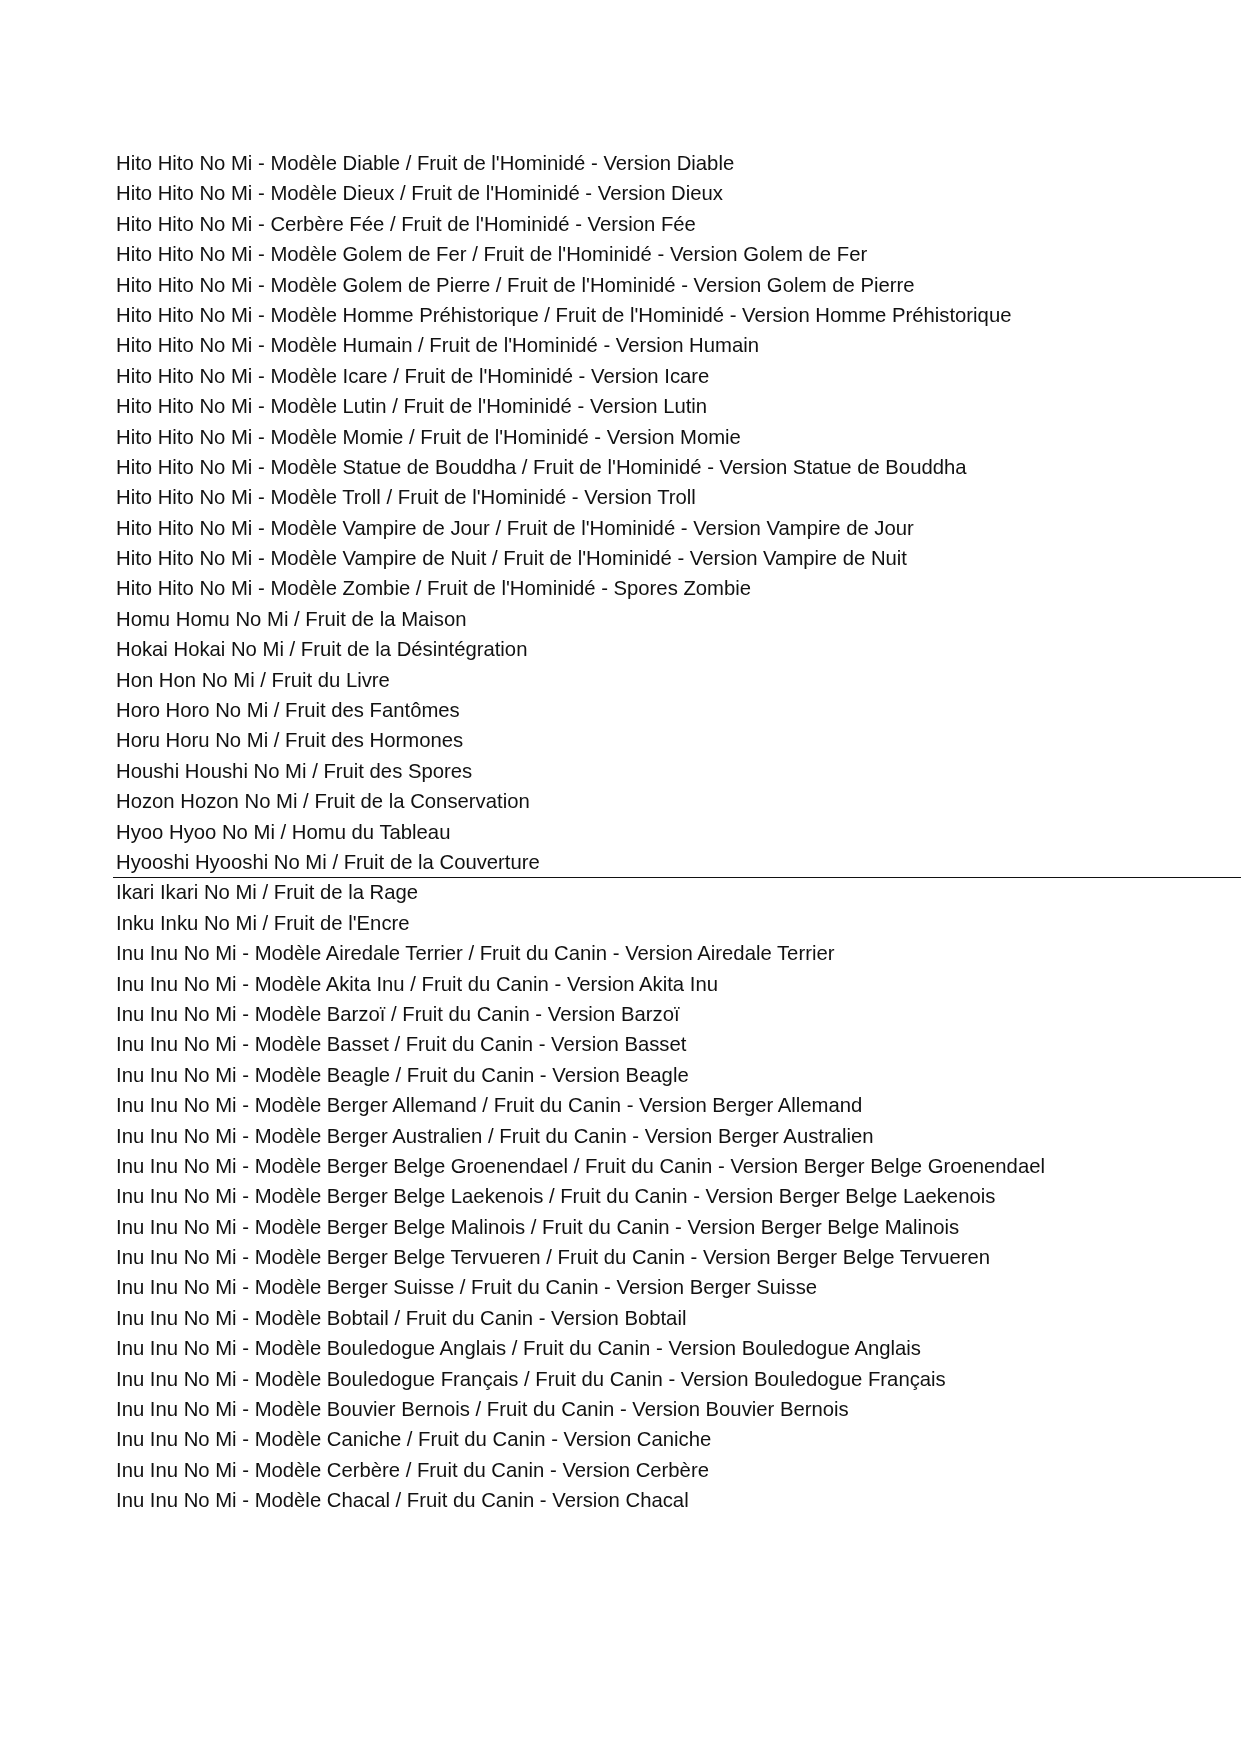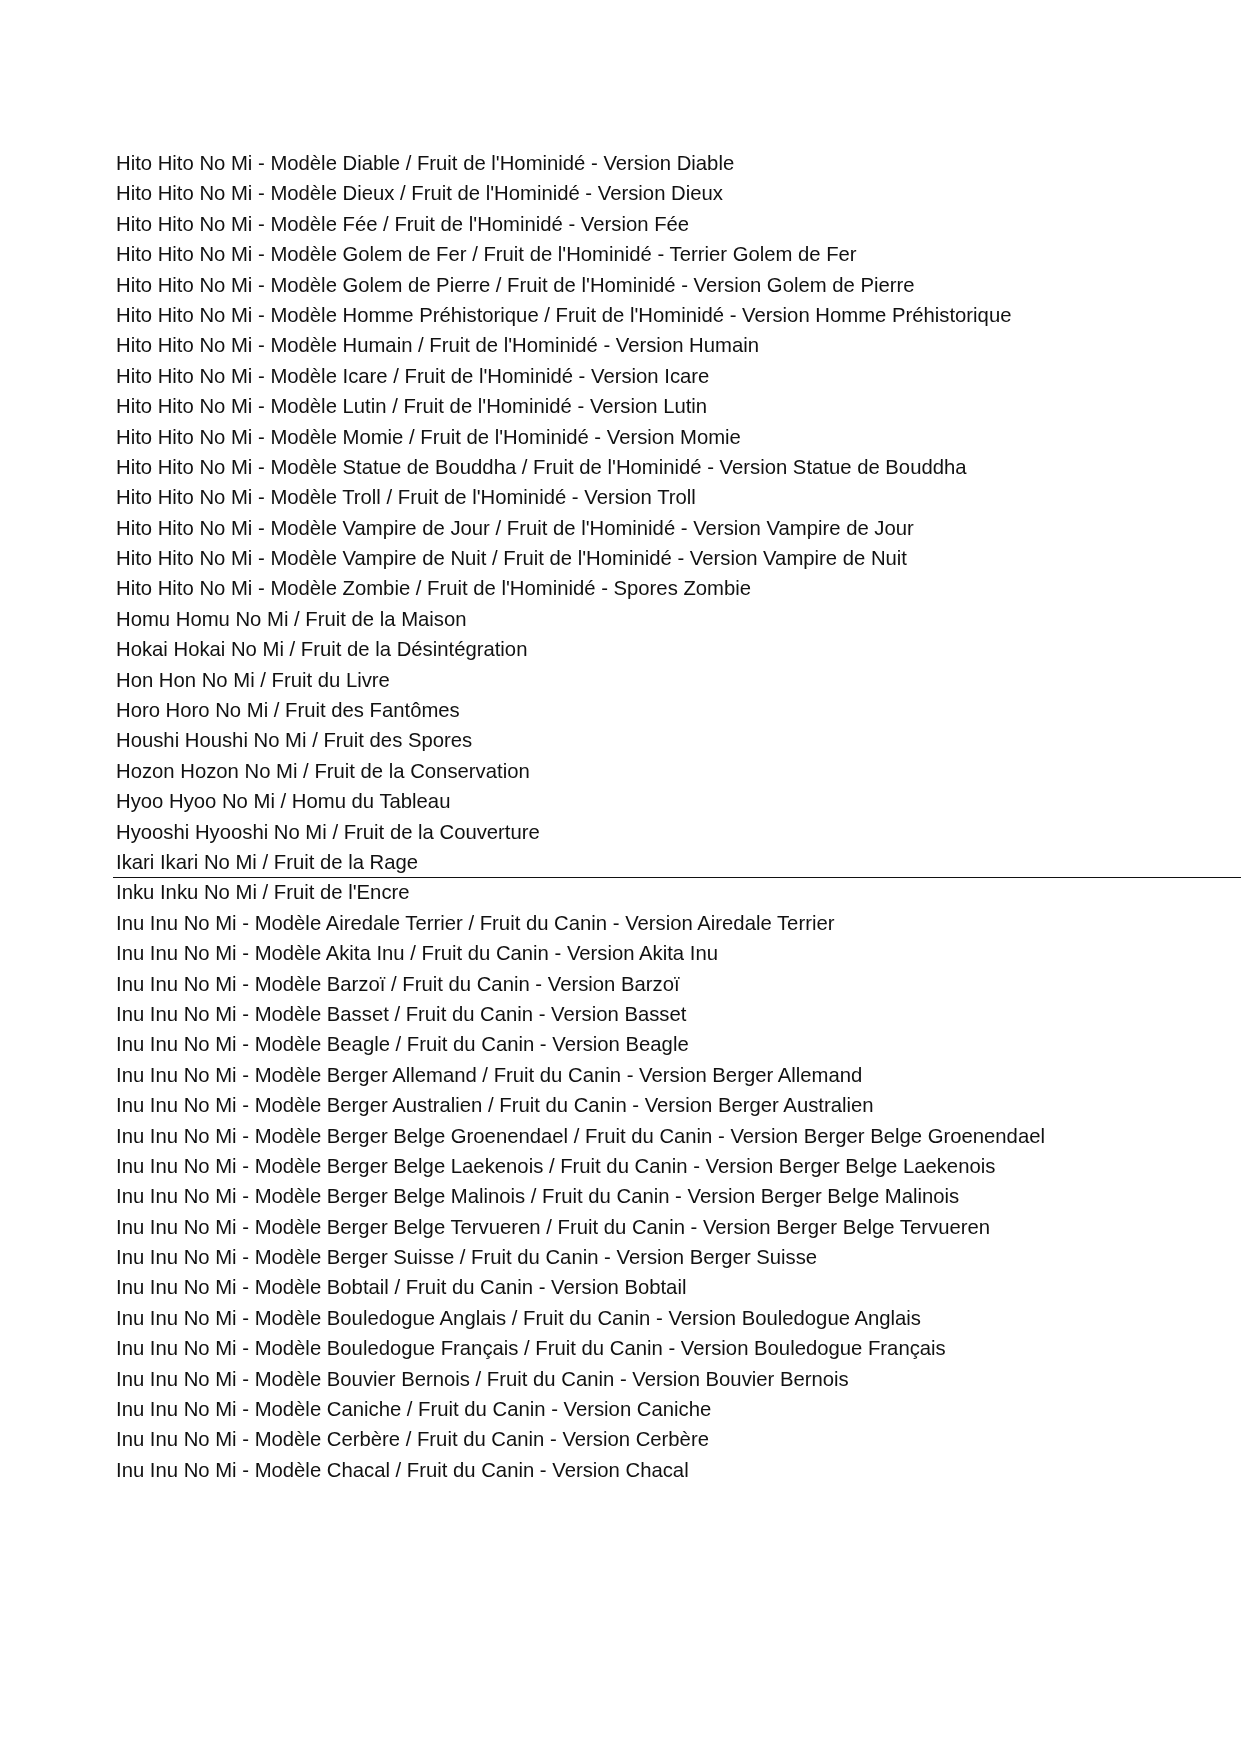--- a/index.html
+++ b/index.html
@@ -47,37 +47,38 @@
       border-top: 1.6px solid #111111;
     }
   </style>
 </head>
 <body>
 
 <div class="page">
   <ul class="list">
     <li class="row">Hito Hito No Mi - Modèle Diable / Fruit de l'Hominidé - Version Diable</li>
     <li class="row">Hito Hito No Mi - Modèle Dieux / Fruit de l'Hominidé - Version Dieux</li>
-    <li class="row">Hito Hito No Mi - Modèle Fée / Fruit de l'Hominidé - Version Fée</li>
-    <li class="row">Hito Hito No Mi - Modèle Golem de Fer / Fruit de l'Hominidé - Terrier Golem de Fer</li>
+    <li class="row">Hito Hito No Mi - Cerbère Fée / Fruit de l'Hominidé - Version Fée</li>
+    <li class="row">Hito Hito No Mi - Modèle Golem de Fer / Fruit de l'Hominidé - Version Golem de Fer</li>
     <li class="row">Hito Hito No Mi - Modèle Golem de Pierre / Fruit de l'Hominidé - Version Golem de Pierre</li>
     <li class="row">Hito Hito No Mi - Modèle Homme Préhistorique / Fruit de l'Hominidé - Version Homme Préhistorique</li>
     <li class="row">Hito Hito No Mi - Modèle Humain / Fruit de l'Hominidé - Version Humain</li>
     <li class="row">Hito Hito No Mi - Modèle Icare / Fruit de l'Hominidé - Version Icare</li>
     <li class="row">Hito Hito No Mi - Modèle Lutin / Fruit de l'Hominidé - Version Lutin</li>
     <li class="row">Hito Hito No Mi - Modèle Momie / Fruit de l'Hominidé - Version Momie</li>
     <li class="row">Hito Hito No Mi - Modèle Statue de Bouddha / Fruit de l'Hominidé - Version Statue de Bouddha</li>
     <li class="row">Hito Hito No Mi - Modèle Troll / Fruit de l'Hominidé - Version Troll</li>
     <li class="row">Hito Hito No Mi - Modèle Vampire de Jour / Fruit de l'Hominidé - Version Vampire de Jour</li>
     <li class="row">Hito Hito No Mi - Modèle Vampire de Nuit / Fruit de l'Hominidé - Version Vampire de Nuit</li>
     <li class="row">Hito Hito No Mi - Modèle Zombie / Fruit de l'Hominidé - Spores Zombie</li>
     <li class="row">Homu Homu No Mi / Fruit de la Maison</li>
     <li class="row">Hokai Hokai No Mi / Fruit de la Désintégration</li>
     <li class="row">Hon Hon No Mi / Fruit du Livre</li>
     <li class="row">Horo Horo No Mi / Fruit des Fantômes</li>
+    <li class="row">Horu Horu No Mi / Fruit des Hormones</li>
     <li class="row">Houshi Houshi No Mi / Fruit des Spores</li>
     <li class="row">Hozon Hozon No Mi / Fruit de la Conservation</li>
     <li class="row">Hyoo Hyoo No Mi / Homu du Tableau</li>
     <li class="row">Hyooshi Hyooshi No Mi / Fruit de la Couverture</li>
     <li class="row">Ikari Ikari No Mi / Fruit de la Rage</li>
     <li class="row">Inku Inku No Mi / Fruit de l'Encre</li>
     <li class="row">Inu Inu No Mi - Modèle Airedale Terrier / Fruit du Canin - Version Airedale Terrier</li>
     <li class="row">Inu Inu No Mi - Modèle Akita Inu / Fruit du Canin - Version Akita Inu</li>
     <li class="row">Inu Inu No Mi - Modèle Barzoï / Fruit du Canin - Version Barzoï</li>
     <li class="row">Inu Inu No Mi - Modèle Basset / Fruit du Canin - Version Basset</li>

